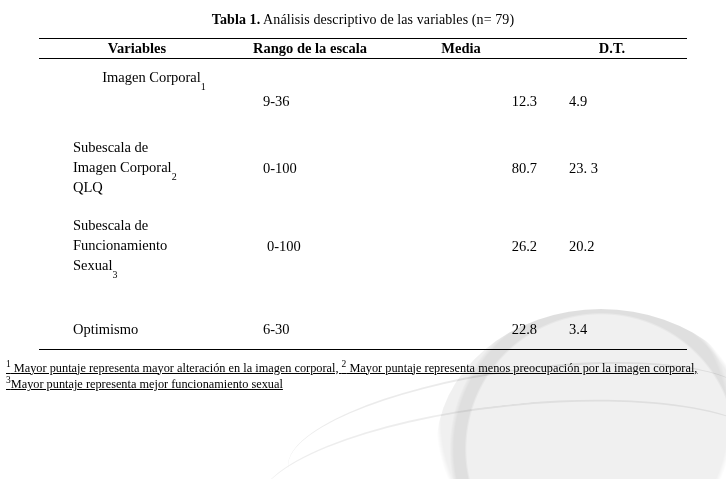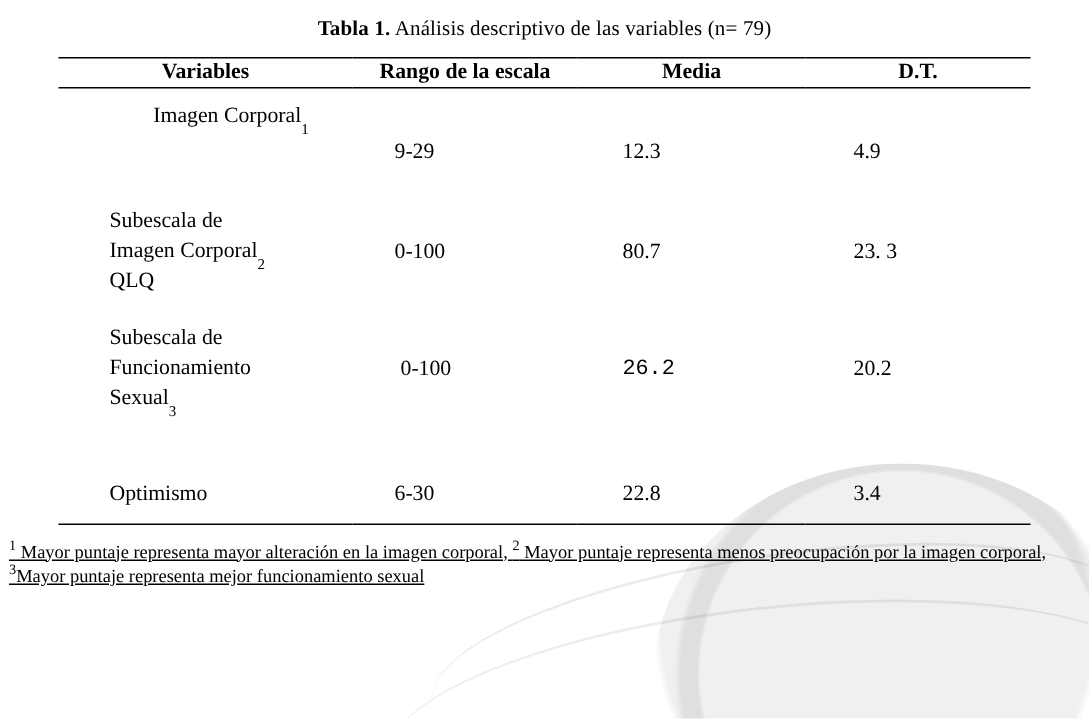--- a/index.html
+++ b/index.html
@@ -107,21 +107,21 @@
   td.label {
     text-align: left;
     padding-left: 34px;
     line-height: 1.38;
   }
   td.num {
     text-align: left;
     padding-left: 28px;
     line-height: 1.38;
   }
-  td.num.media { padding-left: 30px; }
+  td.num.media { padding-left: 30px; text-align: right; }
   td.num.dt { padding-left: 32px; }
 
   sub {
     font-size: 10px;
     vertical-align: bottom;
     line-height: 0;
   }
 
   .spacer-lg { height: 26px; }
   .spacer-md { height: 18px; }
@@ -180,21 +180,21 @@
         <td colspan="4"></td>
       </tr>
 
       <tr>
         <td class="label">
           <div style="padding-top:8px;text-align:center;">
             <span>Imagen Corporal</span><sub>1</sub>
           </div>
         </td>
         <td class="num">
-          <div style="padding-top:32px;"><span>9-29</span></div>
+          <div style="padding-top:32px;"><span>9-36</span></div>
         </td>
         <td class="num media">
           <div style="padding-top:32px;"><span>12.3</span></div>
         </td>
         <td class="num dt">
           <div style="padding-top:32px;"><span>4.9</span></div>
         </td>
       </tr>
 
       <tr class="spacer-lg">
@@ -225,21 +225,21 @@
       <tr>
         <td class="label">
           <div>Subescala de</div>
           <div>Funcionamiento</div>
           <div><span>Sexual</span><sub>3</sub></div>
         </td>
         <td class="num">
           <div style="padding-top:21px; padding-left:4px;"><span>0-100</span></div>
         </td>
         <td class="num media">
-          <div style="padding-top:21px;font-family:Liberation Mono, monospace;"><span>26.2</span></div>
+          <div style="padding-top:21px;"><span>26.2</span></div>
         </td>
         <td class="num dt">
           <div style="padding-top:21px;"><span>20.2</span></div>
         </td>
       </tr>
 
       <tr class="spacer-lg">
           <td colspan="4"></td>
         </tr>
 

